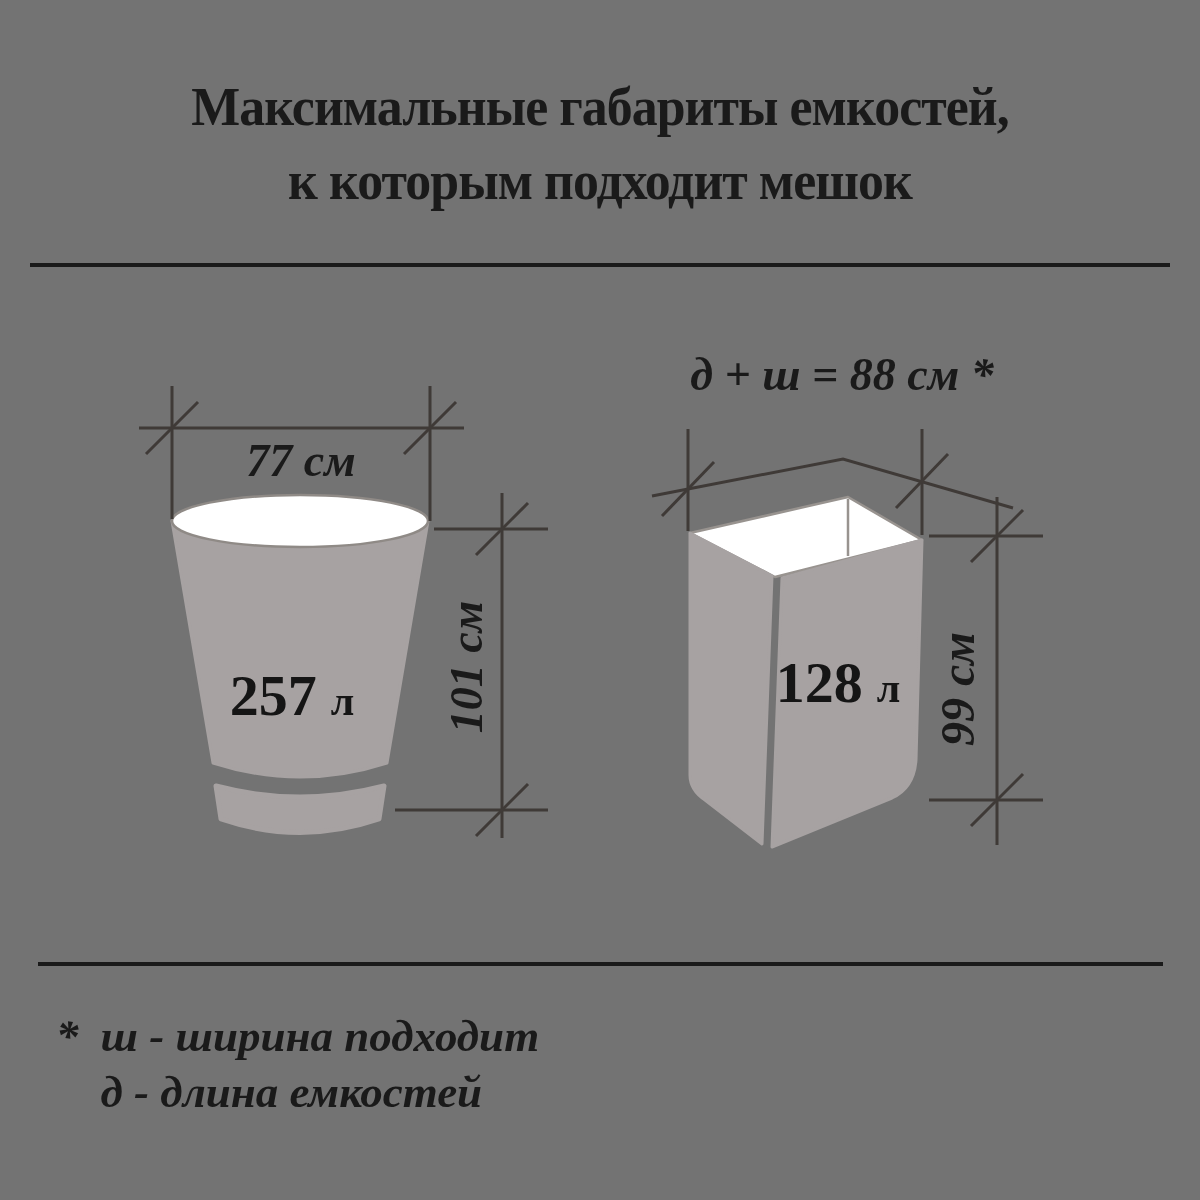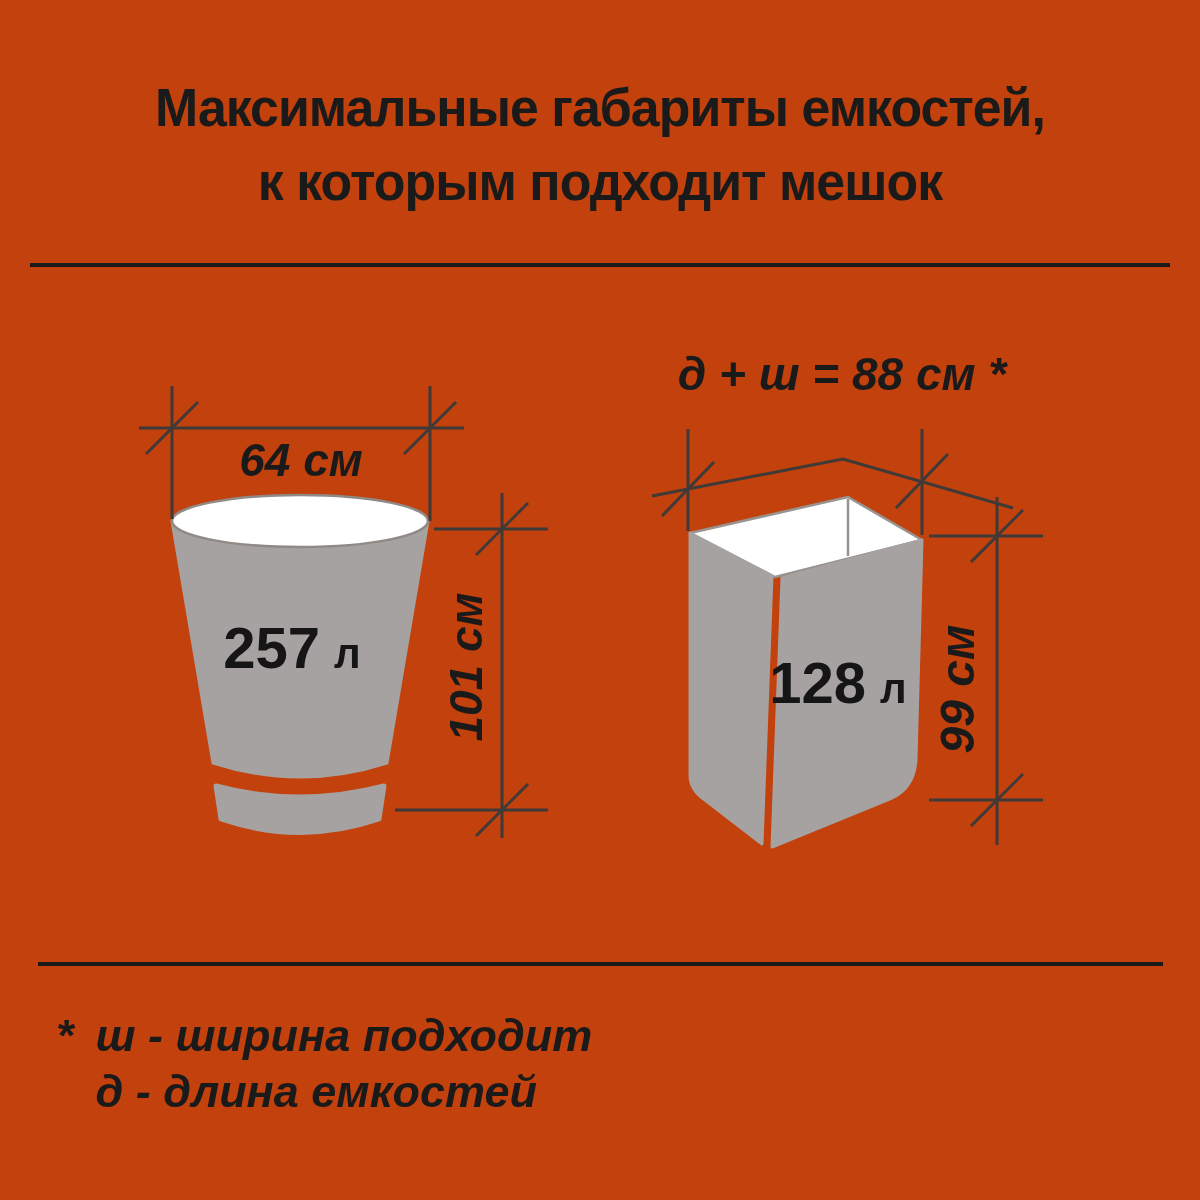--- a/index.html
+++ b/index.html
@@ -1,18 +1,18 @@
 <!DOCTYPE html>
 <html><head>
 <meta charset="utf-8">
 <style>
   html,body{margin:0;padding:0;background:#ffffff;}
   .canvas{
-    position:relative;width:1200px;height:1200px;background:#c2410c;overflow:hidden;
-    font-family:Liberation Sans, sans-serif;color:#1a1a1a;
+    position:relative;width:1200px;height:1200px;background:#737373;overflow:hidden;
+    font-family:Liberation Serif, serif;color:#1a1a1a;
   }
   svg.scene{position:absolute;left:0;top:0;}
   .title{
     position:absolute;left:0;top:70px;width:1200px;text-align:center;
     font-size:54px;line-height:74px;font-weight:bold;letter-spacing:-1px;
     transform:scaleX(.96);transform-origin:center;
   }
   .lbl{position:absolute;transform:translate(-50%,-50%);white-space:nowrap;}
   .dim{font-size:46px;font-weight:bold;font-style:italic;color:#1a1a1a;}
   .rot{transform:translate(-50%,-50%) rotate(-90deg);}
@@ -79,23 +79,23 @@
       <line x1="971" y1="562" x2="1023" y2="510"></line>
       <line x1="971" y1="826" x2="1023" y2="774"></line>
     </g>
   </svg>
 
   <div class="title">
     <div>Максимальные габариты емкостей,</div>
     <div>к которым подходит мешок</div>
   </div>
 
-  <div class="lbl dim" style="left:301px;top:460px">64 см</div>
+  <div class="lbl dim" style="left:301px;top:460px">77 см</div>
   <div class="lbl dim rot" style="left:466px;top:667px">101 см</div>
-  <div class="lbl vol" style="left:292px;top:647px">
+  <div class="lbl vol" style="left:292px;top:695px">
     <span>257</span><span class="unit">л</span>
   </div>
 
   <div class="lbl dim" style="left:842px;top:374px">д + ш = 88 см *</div>
   <div class="lbl dim rot" style="left:957px;top:689px;font-size:48px">99 см</div>
   <div class="lbl vol" style="left:838px;top:682px">
     <span>128</span><span class="unit">л</span>
   </div>
 
   <div class="footnote">

